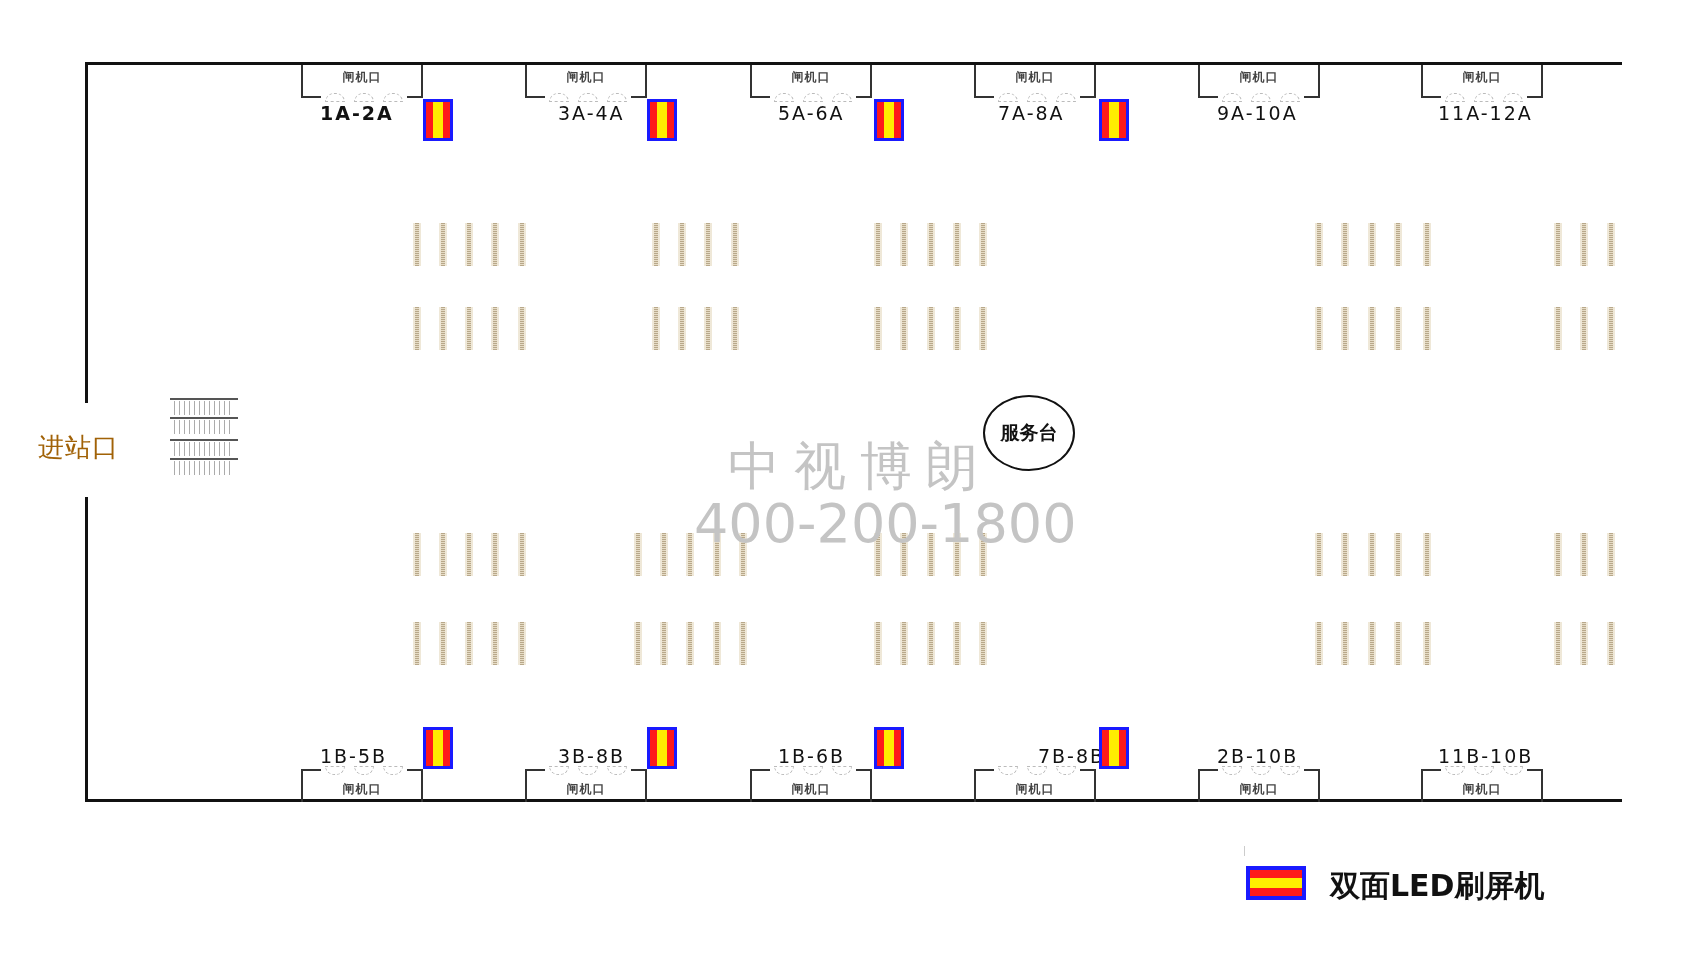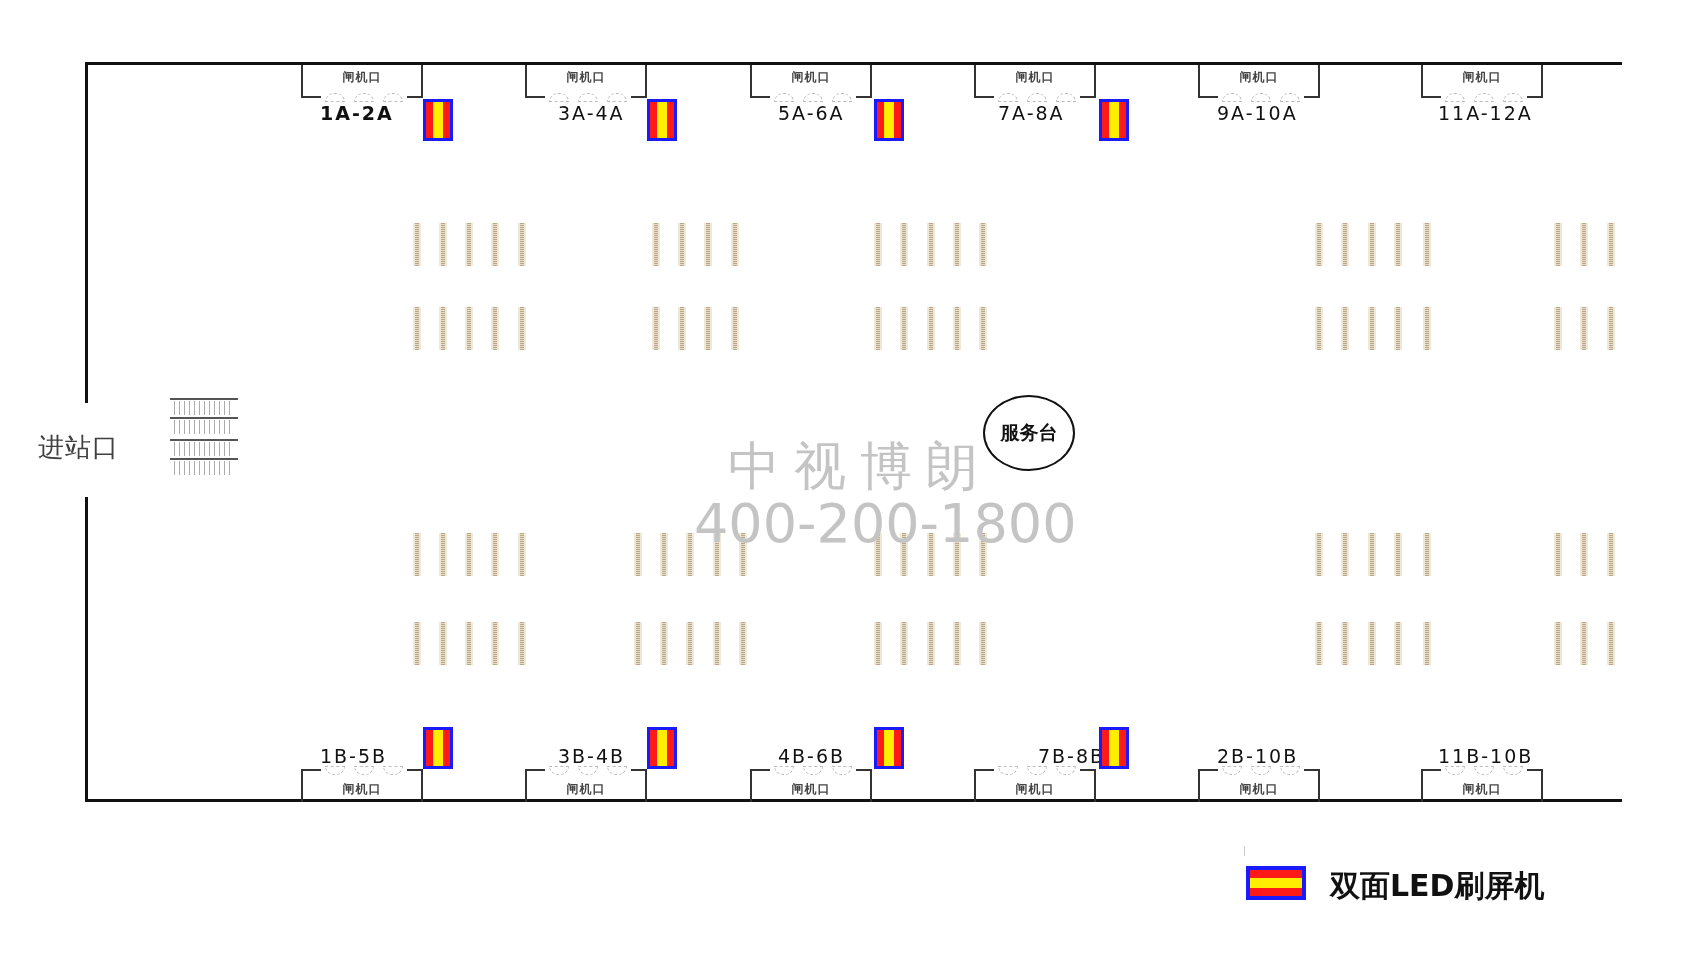--- a/index.html
+++ b/index.html
@@ -18,21 +18,21 @@
   .ts { width:20px; height:9px; border:1px dashed #bbb; border-radius:10px 10px 0 0; box-sizing:border-box; }
   .gate.bottom .ts { border-radius:0 0 10px 10px; }
   .gate-code { position:absolute; font-size:19px; color:#111; letter-spacing:2px; white-space:nowrap; }
   .led { position:absolute; width:30px; height:42px; background:#1a1aff; box-sizing:border-box; padding:3px; }
   .led-inner { width:100%; height:100%; background:linear-gradient(to right,#ff1a1a 0,#ff1a1a 30%,#ffee00 30%,#ffee00 70%,#ff1a1a 70%,#ff1a1a 100%); }
   .bench { position:absolute; width:4px; height:43px; background:repeating-linear-gradient(to bottom,#b8a88a 0,#b8a88a 1px,#e6dcc6 1px,#e6dcc6 2px); box-shadow:-2px 0 0 #efe8d8, 2px 0 0 #efe8d8; }
   .stairs { position:absolute; left:170px; top:398px; width:68px; height:80px; }
   .stair-line { position:absolute; left:0; width:68px; height:2px; background:#555; }
   .stair-rails { position:absolute; left:4px; width:60px; height:14px; background:repeating-linear-gradient(to right,#888 0,#888 1px,transparent 1px,transparent 5px); opacity:.7; }
   .desk { position:absolute; left:983px; top:395px; width:92px; height:76px; border:2px solid #111; border-radius:50%; box-sizing:border-box; display:flex; align-items:center; justify-content:center; font-size:19px; color:#111; font-weight:bold; }
-  .entrance-label { position:absolute; left:38px; top:430px; font-size:26px; color:#404040; letter-spacing:1px; }
+  .entrance-label { position:absolute; left:38px; top:430px; font-size:26px; color:#a16207; letter-spacing:1px; }
   .watermark1 { position:absolute; left:728px; top:432px; font-size:52px; color:#c4c4c4; letter-spacing:14px; }
   .watermark2 { position:absolute; left:694px; top:492px; font-size:54px; color:#c4c4c4; }
   .legend-icon { position:absolute; left:1246px; top:866px; width:60px; height:34px; background:#1a1aff; padding:4px; box-sizing:border-box; }
   .legend-icon-inner { width:100%; height:100%; background:linear-gradient(to bottom,#ff1a1a 0,#ff1a1a 30%,#ffee00 30%,#ffee00 70%,#ff1a1a 70%,#ff1a1a 100%); }
   .legend-label { position:absolute; left:1330px; top:866px; font-size:30px; font-weight:bold; color:#111; }
 </style>
 </head>
 <body>
 
 <div class="wall" style="left:85px;top:62px;width:1537px;height:3px;"></div>
@@ -138,34 +138,34 @@
   </div>
 
 <div class="gate bottom" style="left:525px;top:769px;">
     <div class="gate-label">闸机口</div>
     <div class="turnstiles">
       <span class="ts"></span>
       <span class="ts"></span>
       <span class="ts"></span>
     </div>
   </div>
-<div class="gate-code" style="left:558px;top:745px;">3B-4B</div>
+<div class="gate-code" style="left:558px;top:745px;">3B-8B</div>
 <div class="led" style="left:647px;top:727px;">
     <div class="led-inner"></div>
   </div>
 
 <div class="gate bottom" style="left:750px;top:769px;">
     <div class="gate-label">闸机口</div>
     <div class="turnstiles">
       <span class="ts"></span>
       <span class="ts"></span>
       <span class="ts"></span>
     </div>
   </div>
-<div class="gate-code" style="left:778px;top:745px;">4B-6B</div>
+<div class="gate-code" style="left:778px;top:745px;">1B-6B</div>
 <div class="led" style="left:874px;top:727px;">
     <div class="led-inner"></div>
   </div>
 
 <div class="gate bottom" style="left:974px;top:769px;">
     <div class="gate-label">闸机口</div>
     <div class="turnstiles">
       <span class="ts"></span>
       <span class="ts"></span>
       <span class="ts"></span>

